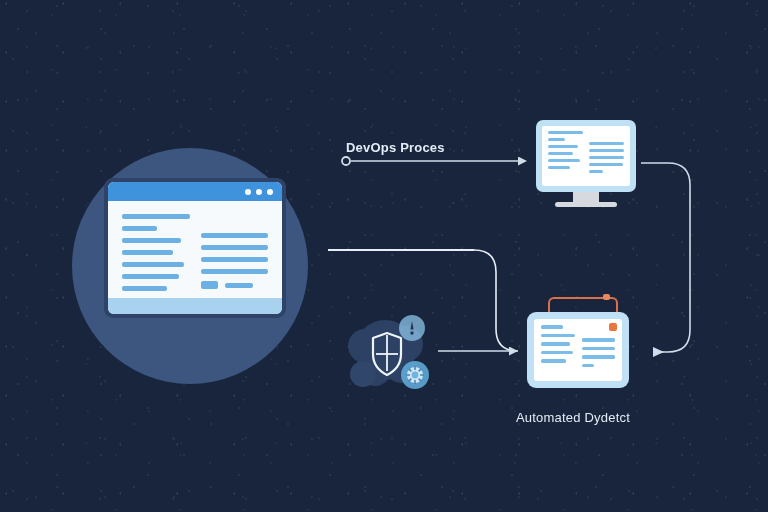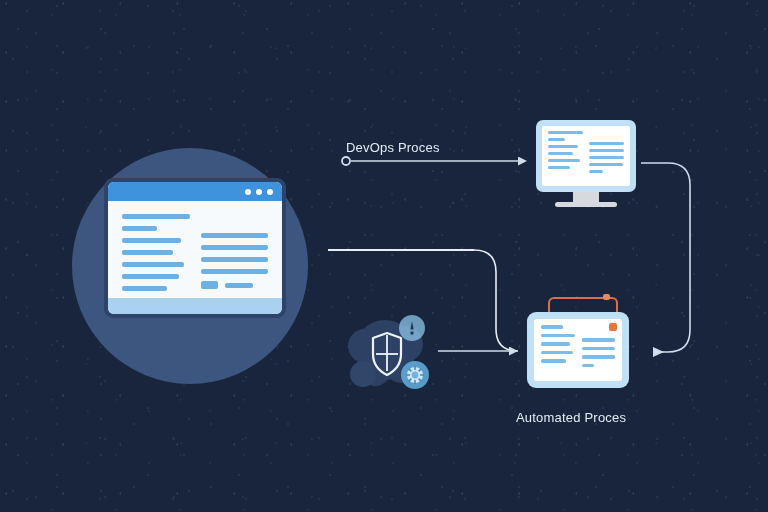--- a/index.html
+++ b/index.html
@@ -186,21 +186,21 @@
   }
 
   
   .label {
     position: absolute;
     color: #e3ecf6;
     font-size: 13px;
     letter-spacing: .2px;
     white-space: nowrap;
   }
-  #label-devops { left: 346px; top: 140px; }
+  #label-devops { left: 346px; top: 140px; font-weight: bold; }
   #label-risk   { left: 330px; top: 410px; }
   #label-auto   { left: 516px; top: 410px; }
 </style>
 </head>
 <body>
 
 <div id="canvas">
 
   <div id="noise"></div>
 
@@ -338,15 +338,15 @@
     <line x1="328" y1="250" x2="474" y2="250" stroke="#e7eef6" stroke-width="1.8"></line>
 
     <path d="M474 250 Q496 250 496 272 L496 329 Q496 351 518 351" fill="none" stroke="#e7eef6" stroke-width="1.6"></path>
 
     <line x1="438" y1="351" x2="516" y2="351" stroke="#cfdcea" stroke-width="1.6" marker-end="url(#arrow-r)"></line>
 
     <path d="M641 163 L668 163 Q690 163 690 185 L690 330 Q690 352 668 352 L655 352" fill="none" stroke="#cfdcea" stroke-width="1.6" marker-end="url(#arrow-l)"></path>
   </svg>
 
   <div class="label" id="label-devops">DevOps Proces</div>
-  <div class="label" id="label-auto">Automated Proces</div>
+  <div class="label" id="label-auto">Automated Dydetct</div>
 
 </div>
 
 </body></html>

